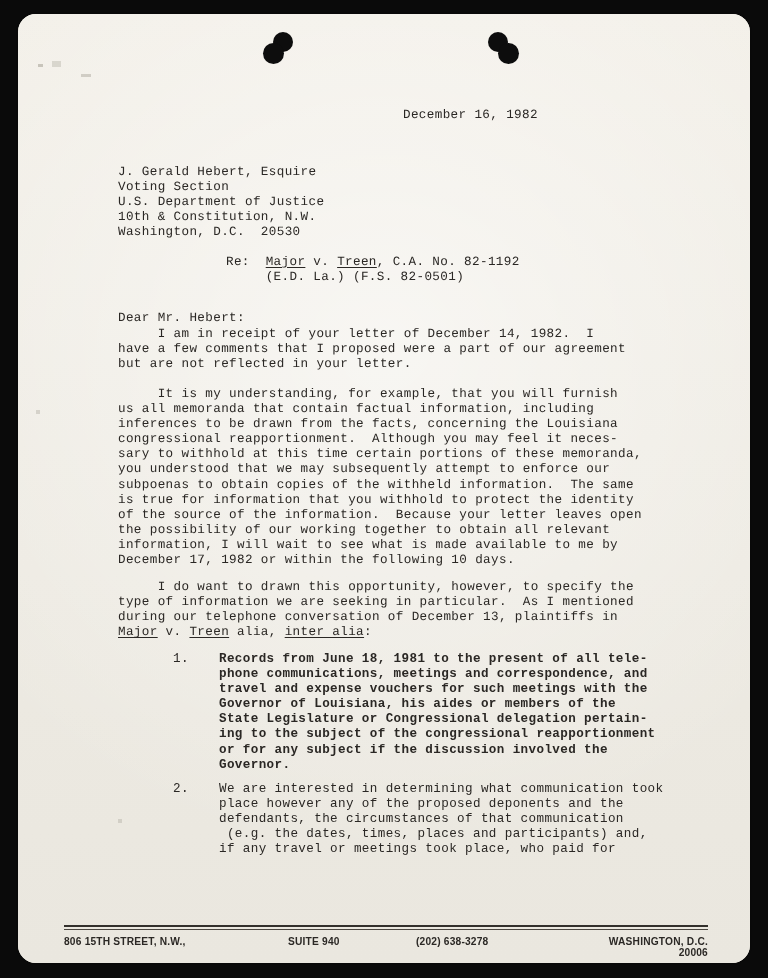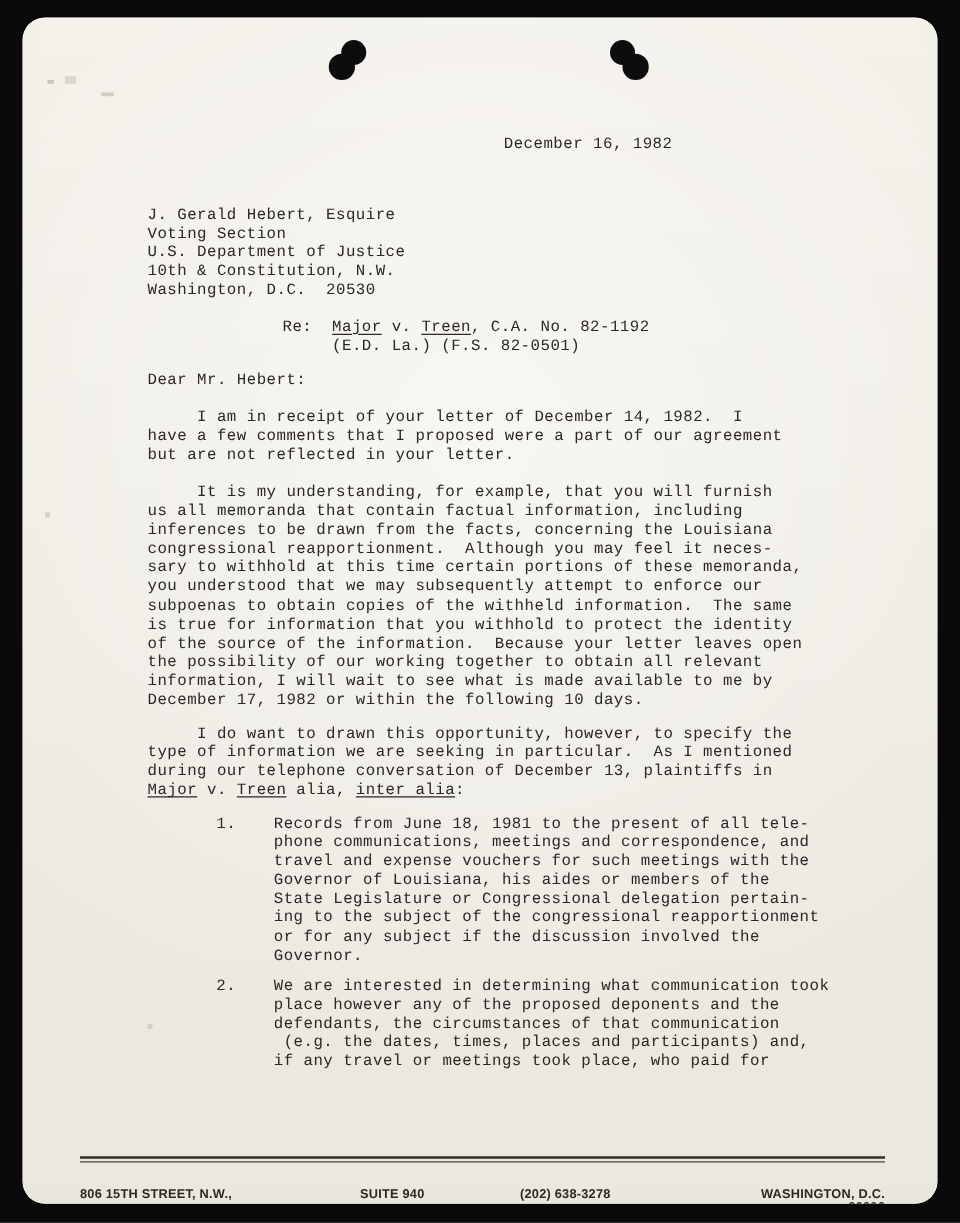--- a/index.html
+++ b/index.html
@@ -68,21 +68,21 @@
     line-height: 15.1px;
     letter-spacing: 0.38px;
     white-space: pre;
     text-rendering: geometricPrecision;
   }
   .typed .u { text-decoration: underline; text-underline-offset: 2px; }
 
   #date-line        { left: 385px; top: 94px; }
   #addressee-block  { left: 100px; top: 151px; }
   #re-block         { left: 208px; top: 241px; }
-  #salutation       { left: 100px; top: 283px; }
+  #salutation       { left: 100px; top: 297px; }
   #para-1           { left: 100px; top: 313px; }
   #para-2           { left: 100px; top: 373px; }
   #para-3           { left: 100px; top: 566px; }
 
   
   .item {
     position: absolute;
     color: #2a2724;
     font-family: "Liberation Mono", "DejaVu Sans Mono", monospace;
     font-size: 12.6px;
@@ -92,21 +92,21 @@
   }
   .item-num {
     position: absolute;
     color: #2a2724;
     font-family: "Liberation Mono", "DejaVu Sans Mono", monospace;
     font-size: 12.6px;
     line-height: 15.1px;
     letter-spacing: 0.38px;
   }
   #item-1-num  { left: 155px; top: 638px; }
-  #item-1-text { left: 201px; top: 638px; }
+  #item-1-text { left: 201px; top: 638px; font-weight: bold; }
   #item-2-num  { left: 155px; top: 768px; }
   #item-2-text { left: 201px; top: 768px; }
 
   
   #footer {
     position: absolute;
     left: 46px;
     top: 911px;
     width: 644px;
   }
@@ -117,21 +117,21 @@
   }
   #footer-rule-gap { height: 1.6px; }
   #footer-rule-thin {
     height: 1px;
     background: #4a4640;
     width: 100%;
   }
   #footer-row {
     display: flex;
     align-items: baseline;
-    margin-top: 20px;
+    margin-top: 6px;
     font-family: "Liberation Sans", sans-serif;
     font-size: 10.2px;
     letter-spacing: 0.2px;
     color: #2b2825;
     font-weight: 700;
   }
   #footer-row .f-addr  { width: 224px; }
   #footer-row .f-suite { width: 128px; }
   #footer-row .f-phone { width: 170px; }
   #footer-row .f-city  { flex: 1; text-align: right; }

